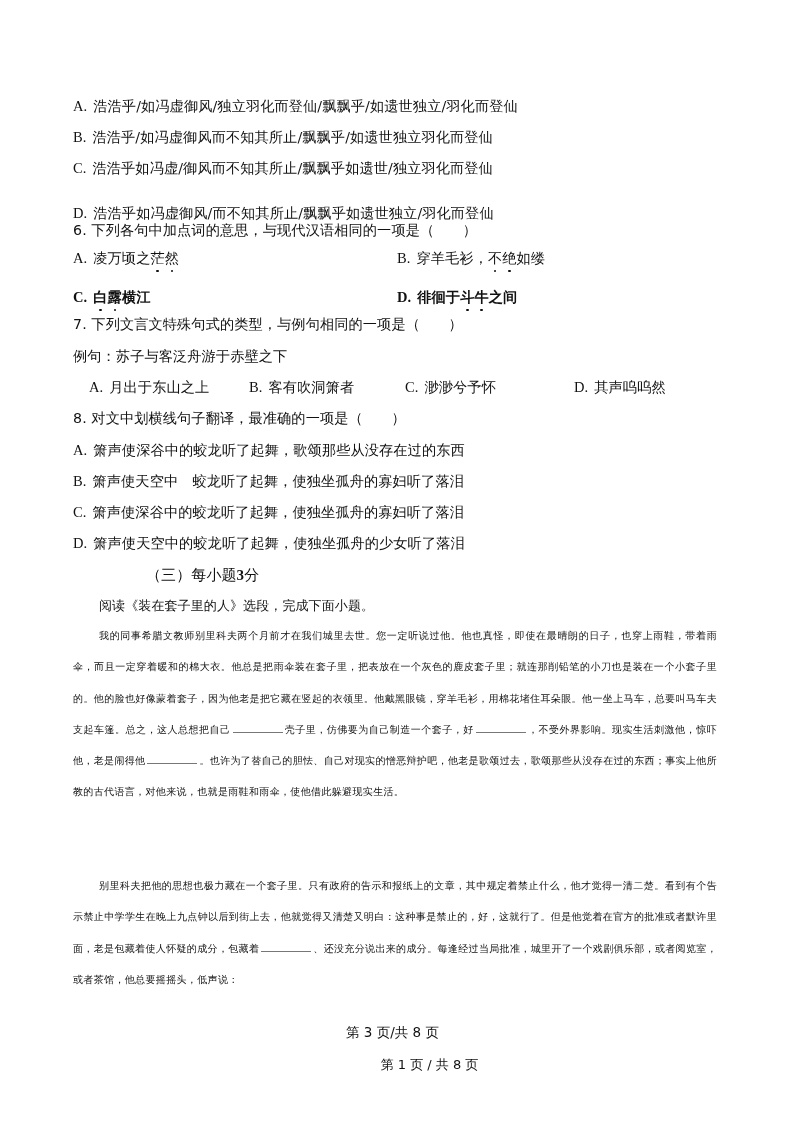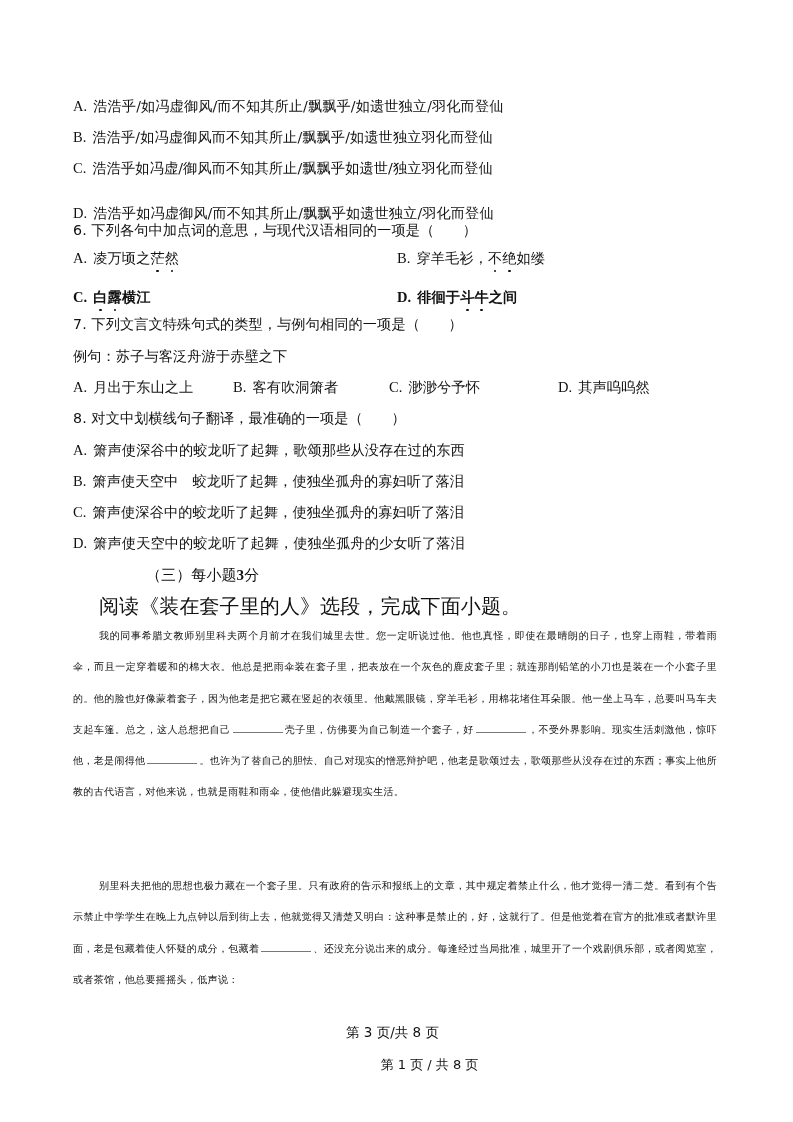--- a/index.html
+++ b/index.html
@@ -7,21 +7,21 @@
     width: 793px; height: 1122px; position: relative; overflow: hidden;
     font-family: "DejaVu Sans", "Liberation Sans", sans-serif;
     color: #111111;
   }
   .line {
     position: absolute; left: 73px; white-space: nowrap;
     font-size: 14.2px; line-height: 20px; letter-spacing: 0.1px;
   }
   .opt-label { font-family: "Liberation Serif", "DejaVu Serif", serif; font-size: 14.5px; margin-right: 6px; }
   .col2 { position: absolute; left: 397px; }
-  .four span.opt { position: absolute; white-space: nowrap; }
+  .four span.opt { position: absolute; white-space: nowrap; margin-left: 16px; }
   .dot { position: relative; display: inline-block; }
   .dot::after {
     content: ""; position: absolute; left: 50%; bottom: -4px; width: 2.4px; height: 2.4px;
     margin-left: -1.2px; border-radius: 50%; background: #111;
   }
   .para {
     position: absolute; left: 73px; width: 644px;
     font-size: 10px; line-height: 31.3px; text-align: justify; text-align-last: left;
     letter-spacing: 0.35px;
   }
@@ -30,21 +30,21 @@
     display: inline-block; width: 50px; height: 1px; border-bottom: 1.3px solid #777;
     vertical-align: baseline; margin: 0 2px;
   }
   .footer { position: absolute; left: 0; width: 793px; text-align: center; font-size: 13.5px; }
   b.num { font-family: "Liberation Serif", serif; font-weight: bold; }
 </style>
 </head>
 <body>
 
 <div class="line" style="top:96px">
-  <span class="opt-label">A.</span><span>浩浩乎/如冯虚御风/而不知其所止/飘飘乎/如遗世独立/羽化而登仙</span>
+  <span class="opt-label">A.</span><span>浩浩乎/如冯虚御风/独立羽化而登仙/飘飘乎/如遗世独立/羽化而登仙</span>
 </div>
 <div class="line" style="top:127px">
   <span class="opt-label">B.</span><span>浩浩乎/如冯虚御风而不知其所止/飘飘乎/如遗世独立羽化而登仙</span>
 </div>
 <div class="line" style="top:158px">
   <span class="opt-label">C.</span><span>浩浩乎如冯虚/御风而不知其所止/飘飘乎如遗世/独立羽化而登仙</span>
 </div>
 <div class="line" style="top:203px">
   <span class="opt-label">D.</span><span>浩浩乎如冯虚御风/而不知其所止/飘飘乎如遗世独立/羽化而登仙</span>
 </div>
@@ -86,20 +86,20 @@
 <div class="line" style="top:502px">
   <span class="opt-label">C.</span><span>箫声使深谷中的蛟龙听了起舞，使独坐孤舟的寡妇听了落泪</span>
 </div>
 <div class="line" style="top:533px">
   <span class="opt-label">D.</span><span>箫声使天空中的蛟龙听了起舞，使独坐孤舟的少女听了落泪</span>
 </div>
 
 <div class="line" style="top:565px; left:106px; font-size:15px;margin-left:40px;">
   <span>（三）每小题</span><b class="num">3</b><span>分</span>
 </div>
-<div class="line" style="top:596px; left:99px; font-size:20px;">阅读《装在套子里的人》选段，完成下面小题。</div>
+<div class="line" style="top:596px; left:99px; font-size:13px;">阅读《装在套子里的人》选段，完成下面小题。</div>
 
 <div class="para indent" style="top:620px"><span>我的同事希腊文教师别里科夫两个月前才在我们城里去世。您一定听说过他。他也真怪，即使在最晴朗的日子，也穿上雨鞋，带着雨伞，而且一定穿着暖和的棉大衣。他总是把雨伞装在套子里，把表放在一个灰色的鹿皮套子里；就连那削铅笔的小刀也是装在一个小套子里的。他的脸也好像蒙着套子，因为他老是把它藏在竖起的衣领里。他戴黑眼镜，穿羊毛衫，用棉花堵住耳朵眼。他一坐上马车，总要叫马车夫支起车篷。总之，这人总想把自己</span><span class="blank"></span><span>壳子里，仿佛要为自己制造一个套子，好</span><span class="blank"></span><span>，不受外界影响。现实生活刺激他，惊吓他，老是闹得他</span><span class="blank"></span><span>。也许为了替自己的胆怯、自己对现实的憎恶辩护吧，他老是歌颂过去，歌颂那些从没存在过的东西；事实上他所教的古代语言，对他来说，也就是雨鞋和雨伞，使他借此躲避现实生活。</span></div>
 
 <div class="para indent" style="top:870px"><span>别里科夫把他的思想也极力藏在一个套子里。只有政府的告示和报纸上的文章，其中规定着禁止什么，他才觉得一清二楚。看到有个告示禁止中学学生在晚上九点钟以后到街上去，他就觉得又清楚又明白：这种事是禁止的，好，这就行了。但是他觉着在官方的批准或者默许里面，老是包藏着使人怀疑的成分，包藏着</span><span class="blank"></span><span>、还没充分说出来的成分。每逢经过当局批准，城里开了一个戏剧俱乐部，或者阅览室，或者茶馆，他总要摇摇头，低声说：</span></div>
 
 <div class="footer" style="top:1024px; left:-4px;">第 3 页/共 8 页</div>
 <div class="footer" style="top:1056px; left:33px; font-size:13px;">第 1 页 / 共 8 页</div>
 
 </body></html>

